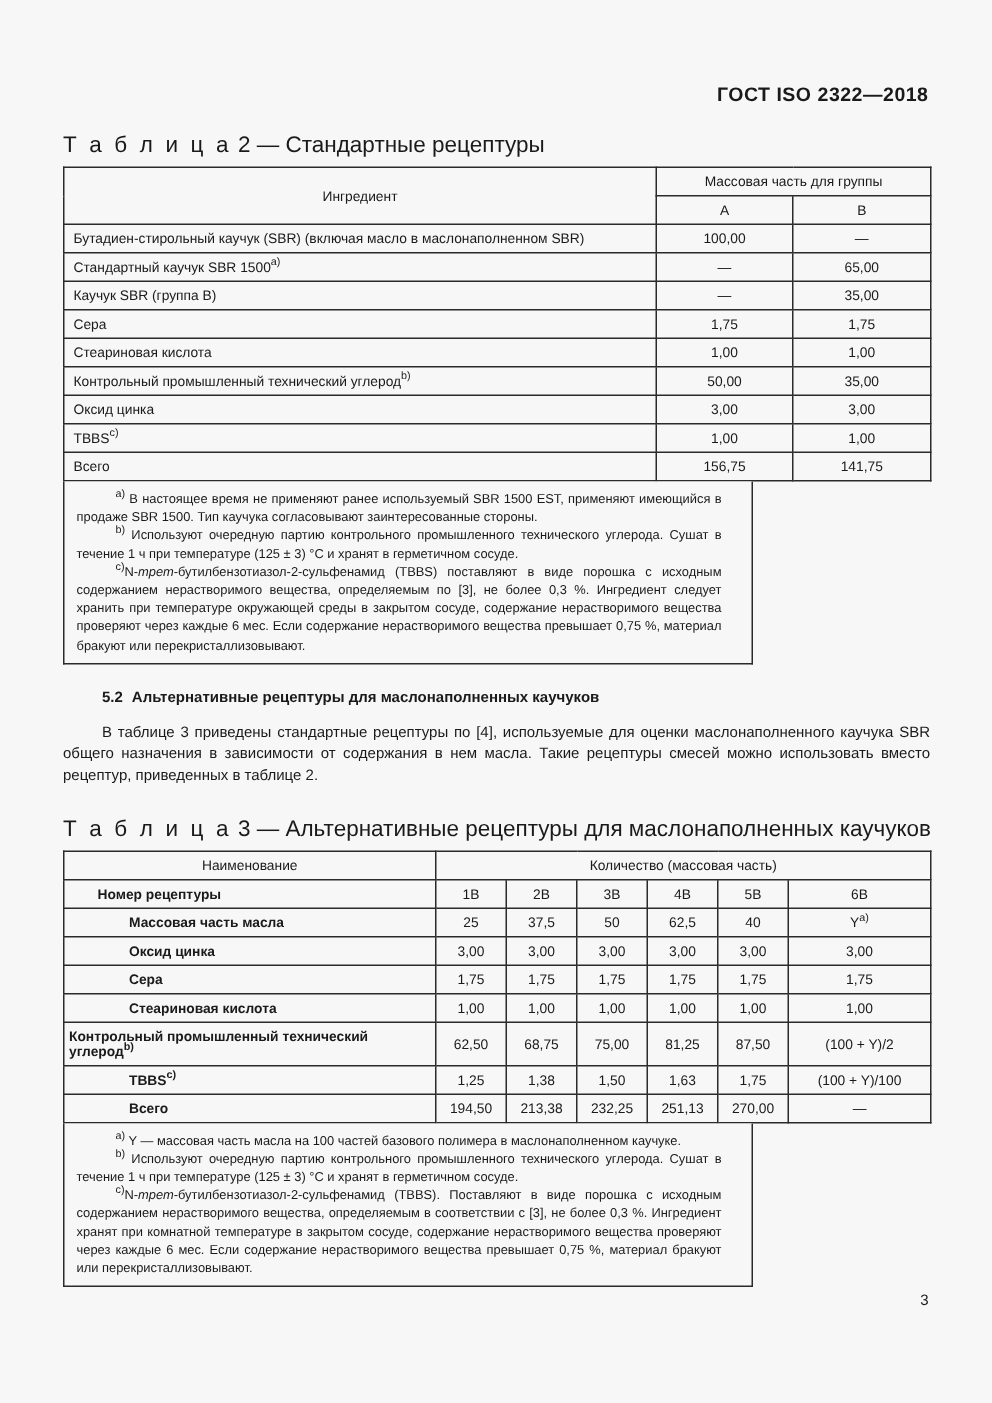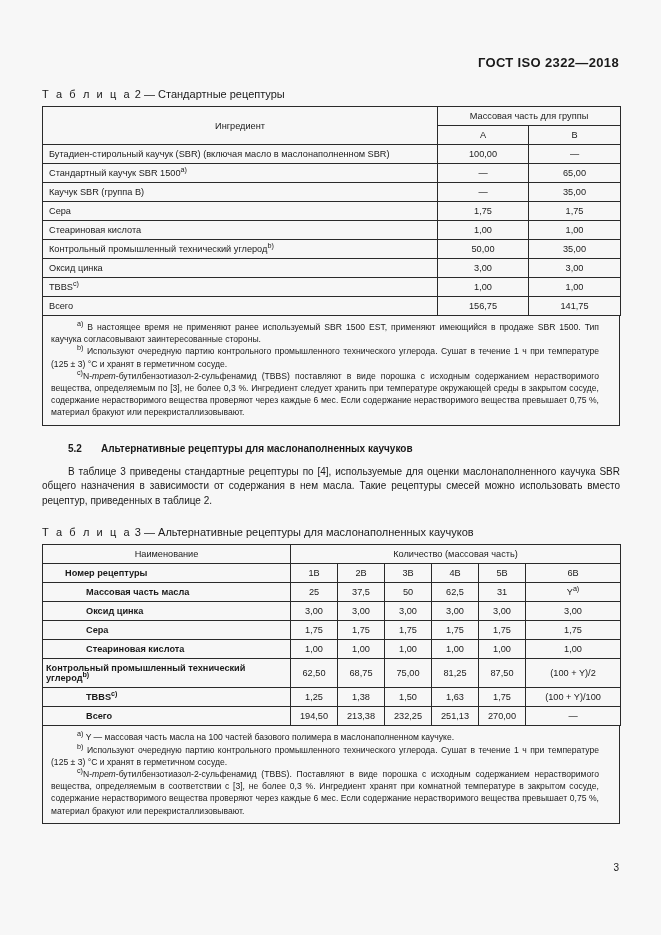--- a/index.html
+++ b/index.html
@@ -37,21 +37,21 @@
 
   
   .content {
     position: absolute;
     left: 42px;
     top: 88px;
     width: 578px;
   }
 
   .table-caption {
-    font-size: 11px;
+    font-size: 15px;
     margin: 0 0 6px 0;
     white-space: nowrap;
   }
   .table-caption .tcap-word {
     letter-spacing: 2.1px;
   }
 
   
   table.gost {
     width: 578px;
@@ -80,21 +80,21 @@
   .t3 .cell-name { text-align: center; font-weight: bold; }
   .t3 td.cell-name { text-align: left; padding-left: 22px; }
   .t3 td.cell-name.tight { padding-left: 3px; }
   .t3 td.cell-name.indent2 { padding-left: 43px; }
 
   sup { font-size: 7.2px; vertical-align: super; line-height: 0; }
   i { font-style: italic; }
 
   
   .foot-block {
-    width: 578px;
+    width: 460px;
     box-sizing: border-box;
     border: 1px solid #2a2a2a;
     border-top: none;
     padding: 5px 20px 6px 8px;
     font-size: 8.6px;
     line-height: 1.42;
     text-align: justify;
     background: #f7f7f7;
   }
   .foot-block p {
@@ -102,21 +102,21 @@
     text-indent: 26px;
   }
 
   
   .section-head {
     font-size: 10px;
     font-weight: bold;
     margin: 17px 0 0 0;
     padding-left: 26px;
   }
-  .section-head .num { margin-right: 19px; }
+  .section-head .num { margin-right: 6px; }
   .body-par {
     font-size: 10px;
     line-height: 1.46;
     margin: 11px 0 0 0;
     text-align: justify;
     text-indent: 26px;
   }
 
   .spacer-cap { margin-top: 18px; }
 
@@ -256,21 +256,21 @@
           <td class="cell-num">6В</td>
         </tr>
       </thead>
       <tbody>
           <tr>
             <td class="cell-name indent2">Массовая часть масла</td>
             <td class="cell-num">25</td>
             <td class="cell-num">37,5</td>
             <td class="cell-num">50</td>
             <td class="cell-num">62,5</td>
-            <td class="cell-num">31</td>
+            <td class="cell-num">40</td>
             <td class="cell-num">Y<sup>a)</sup></td>
           </tr>
           <tr>
             <td class="cell-name indent2">Оксид цинка</td>
             <td class="cell-num">3,00</td>
             <td class="cell-num">3,00</td>
             <td class="cell-num">3,00</td>
             <td class="cell-num">3,00</td>
             <td class="cell-num">3,00</td>
             <td class="cell-num">3,00</td>

